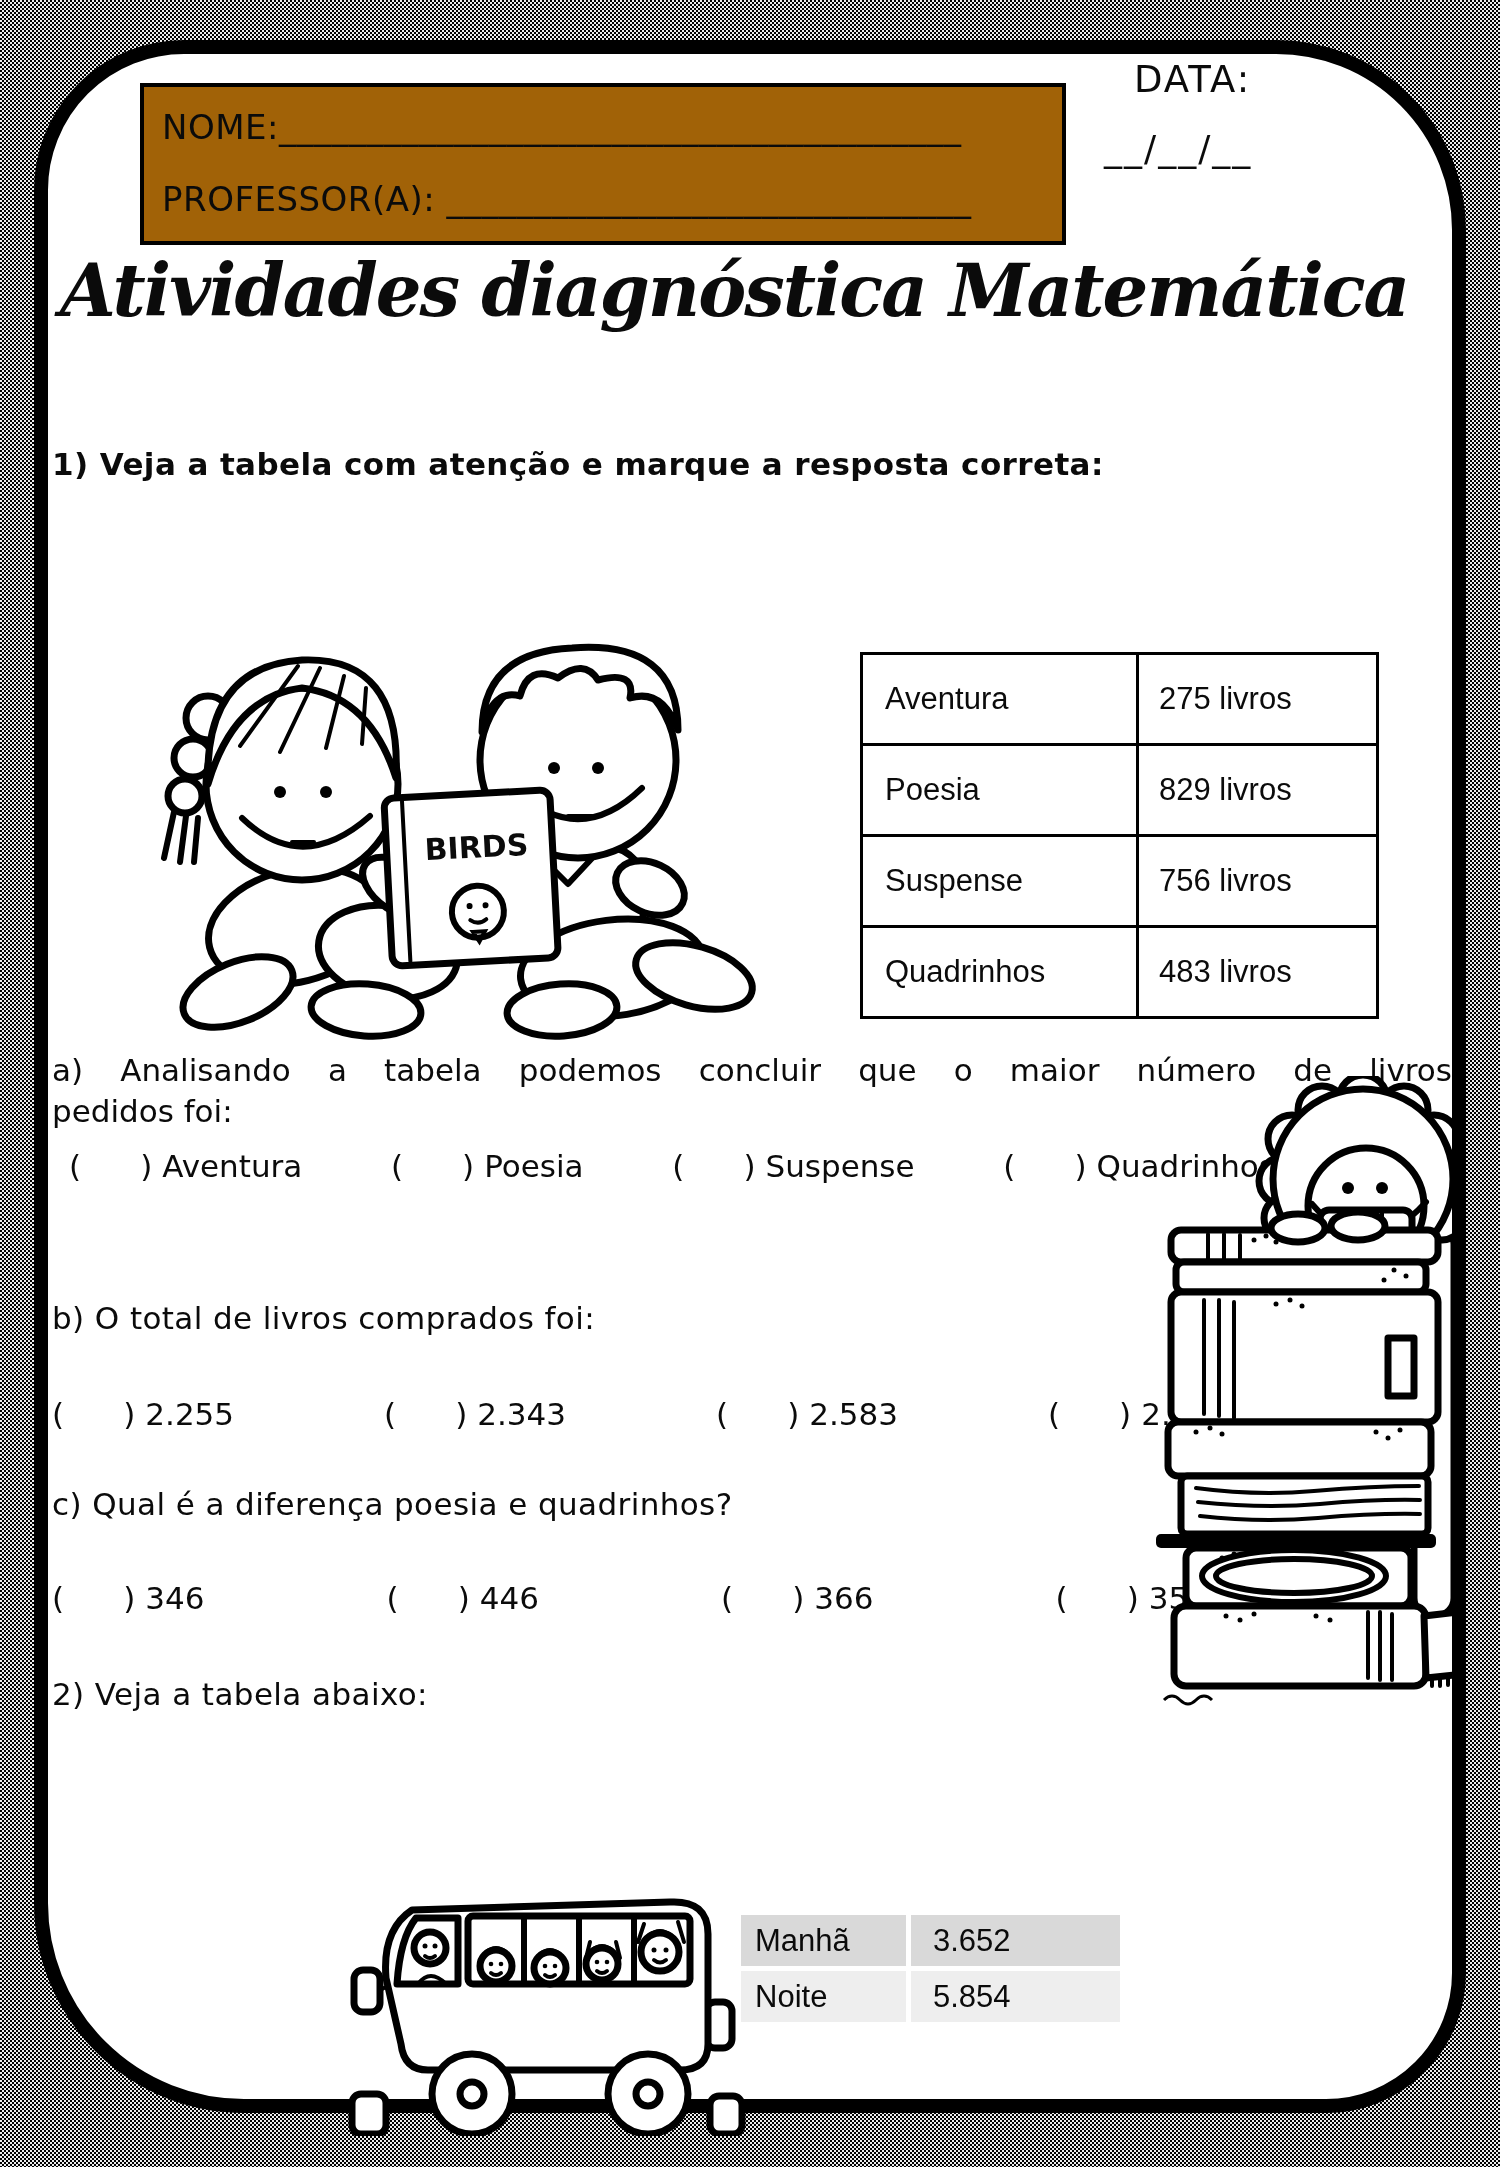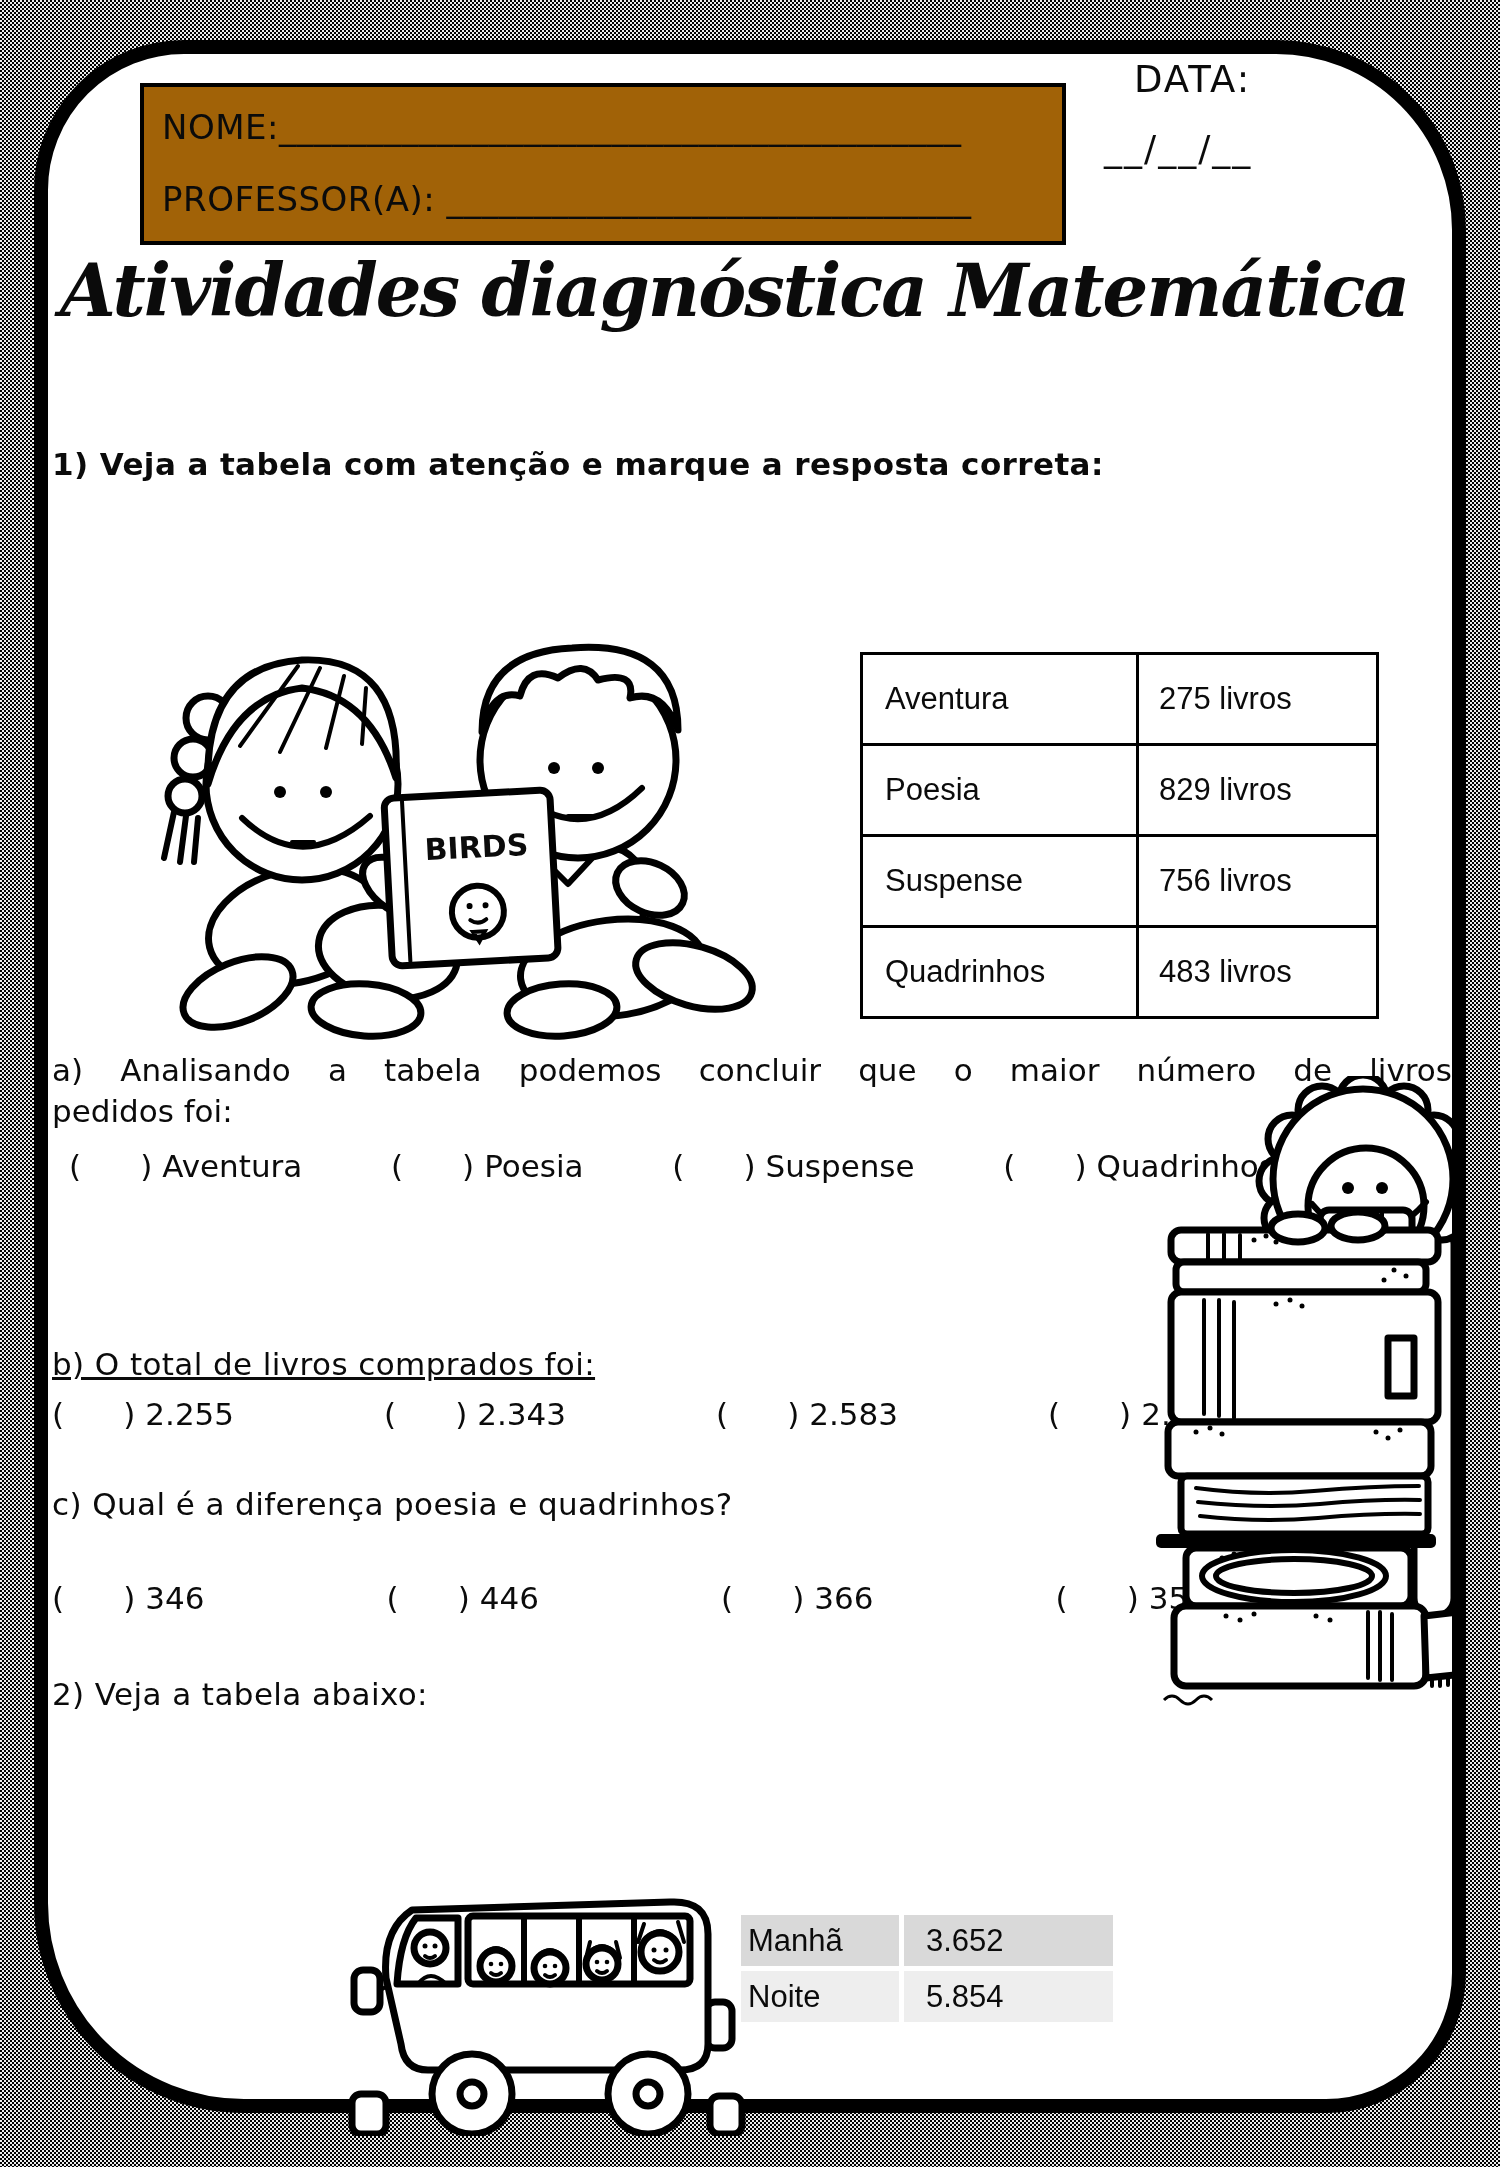--- a/index.html
+++ b/index.html
@@ -45,21 +45,21 @@
   .genres-table td.g{width:250px;padding-left:22px;}
   .genres-table td.c{width:216px;padding-left:20px;}
 
   .opts{left:4px;display:flex;justify-content:space-between;font-size:31px;white-space:nowrap;}
   .paren{white-space:pre;}
   .olabel{margin-left:10px;}
 
   .bus-table{left:688px;top:1856px;border-collapse:separate;border-spacing:5px;
     font-family:"Liberation Sans",sans-serif;font-size:31px;}
   .bus-table td{height:49px;vertical-align:middle;}
-  .bus-table td.l{width:150px;padding-left:7px;}
+  .bus-table td.l{width:150px;padding-left:14px;}
   .bus-table td.v{width:186px;padding-left:22px;}
   .bus-table tr.r1 td{background:#d9d9d9;}
   .bus-table tr.r2 td{background:#eeeeee;}
 
   svg .ln{fill:#fff;stroke:#000;stroke-width:7;stroke-linecap:round;stroke-linejoin:round;}
   svg .st{fill:none;stroke:#000;stroke-width:6;stroke-linecap:round;stroke-linejoin:round;}
   svg .th{fill:none;stroke:#000;stroke-width:4;stroke-linecap:round;}
   svg .dk{fill:#000;stroke:none;}
 </style>
 </head>
@@ -152,21 +152,21 @@
     <div class="jline">a) Analisando a tabela podemos concluir que o maior número de livros</div>
     <div class="lline">pedidos foi:</div>
   </div>
   <div class="abs opts" style="top:1094px;width:1206px;margin-left:17px;">
     <span class="opt"><span class="paren">(      )</span><span class="olabel">Aventura</span></span>
     <span class="opt"><span class="paren">(      )</span><span class="olabel">Poesia</span></span>
     <span class="opt"><span class="paren">(      )</span><span class="olabel">Suspense</span></span>
     <span class="opt"><span class="paren">(      )</span><span class="olabel">Quadrinhos</span></span>
   </div>
 
-  <div class="abs q-head plain" style="top:1292px;text-decoration:underline;">b) O total de livros comprados foi:</div>
+  <div class="abs q-head plain" style="top:1246px;">b) O total de livros comprados foi:</div>
   <div class="abs opts" style="top:1342px;width:1178px;">
     <span class="opt"><span class="paren">(      )</span><span class="olabel">2.255</span></span>
     <span class="opt"><span class="paren">(      )</span><span class="olabel">2.343</span></span>
     <span class="opt"><span class="paren">(      )</span><span class="olabel">2.583</span></span>
     <span class="opt"><span class="paren">(      )</span><span class="olabel">2.434</span></span>
   </div>
 
   <div class="abs q-head plain" style="top:1432px;">c) Qual é a diferença poesia e quadrinhos?</div>
   <div class="abs opts" style="top:1526px;width:1156px;">
     <span class="opt"><span class="paren">(      )</span><span class="olabel">346</span></span>

